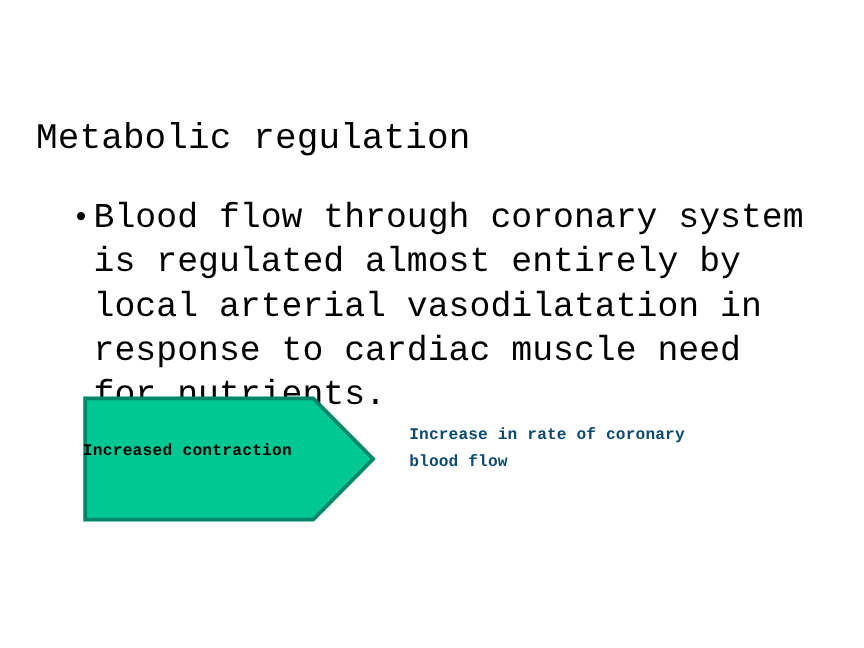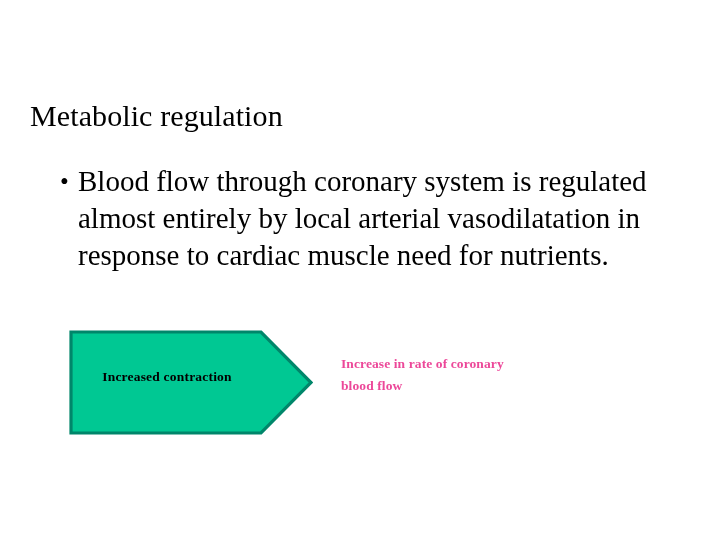--- a/index.html
+++ b/index.html
@@ -6,21 +6,21 @@
     margin: 0;
     padding: 0;
     background: #ffffff;
   }
   #slide {
     position: relative;
     width: 720px;
     height: 540px;
     background: #ffffff;
     overflow: hidden;
-    font-family: Liberation Serif, serif;
+    font-family: Liberation Mono, monospace;
     color: #000000;
   }
 
   
   #slide-title {
     position: absolute;
     left: 30px;
     top: 78px;
     width: 660px;
     font-size: 30px;
@@ -71,38 +71,38 @@
   #arrow-shape svg {
     display: block;
     width: 244px;
     height: 105px;
   }
   #arrow-label {
     position: absolute;
     left: 0px;
     top: 39px;
     width: 196px;
-    text-align: center;
+    text-align: left;
     font-size: 13.5px;
     line-height: 16px;
     font-weight: bold;
     color: #000000;
     letter-spacing: 0.2px;
   }
 
   
   #flow-caption {
     position: absolute;
     left: 341px;
     top: 353px;
     width: 250px;
     font-size: 13.5px;
     line-height: 22px;
     font-weight: bold;
-    color: #ec4899;
+    color: #0c4a6e;
     letter-spacing: 0.1px;
   }
   #flow-caption .cap-line {
     display: block;
     white-space: nowrap;
   }
 </style>
 </head>
 <body>
 

